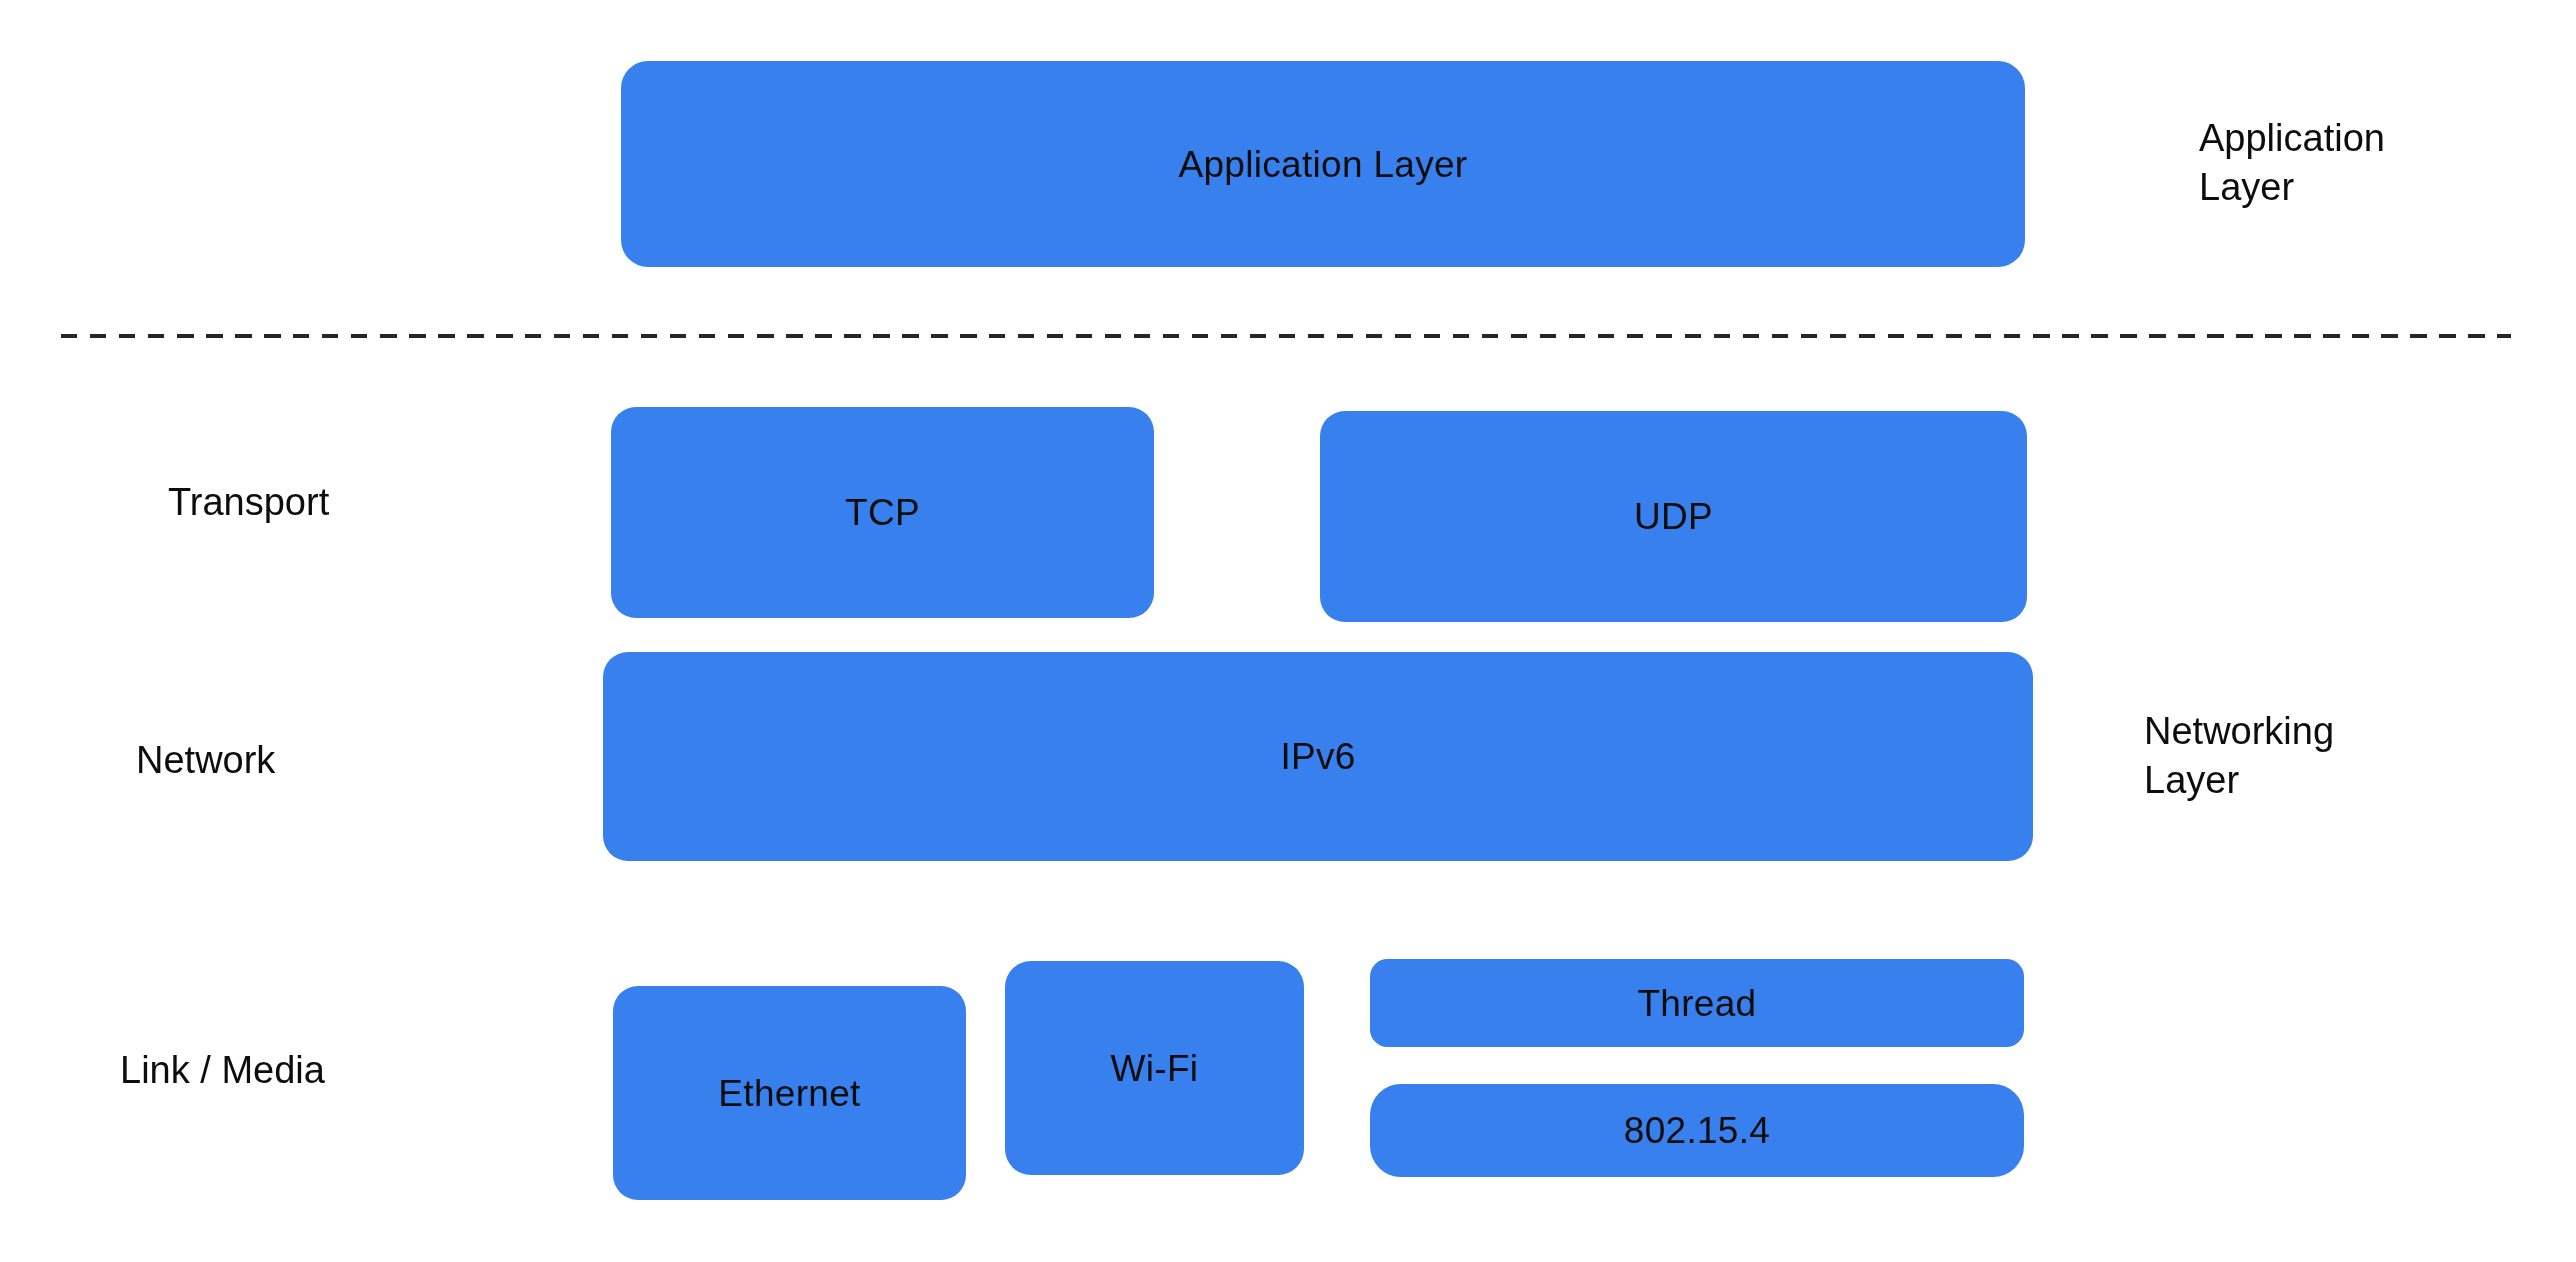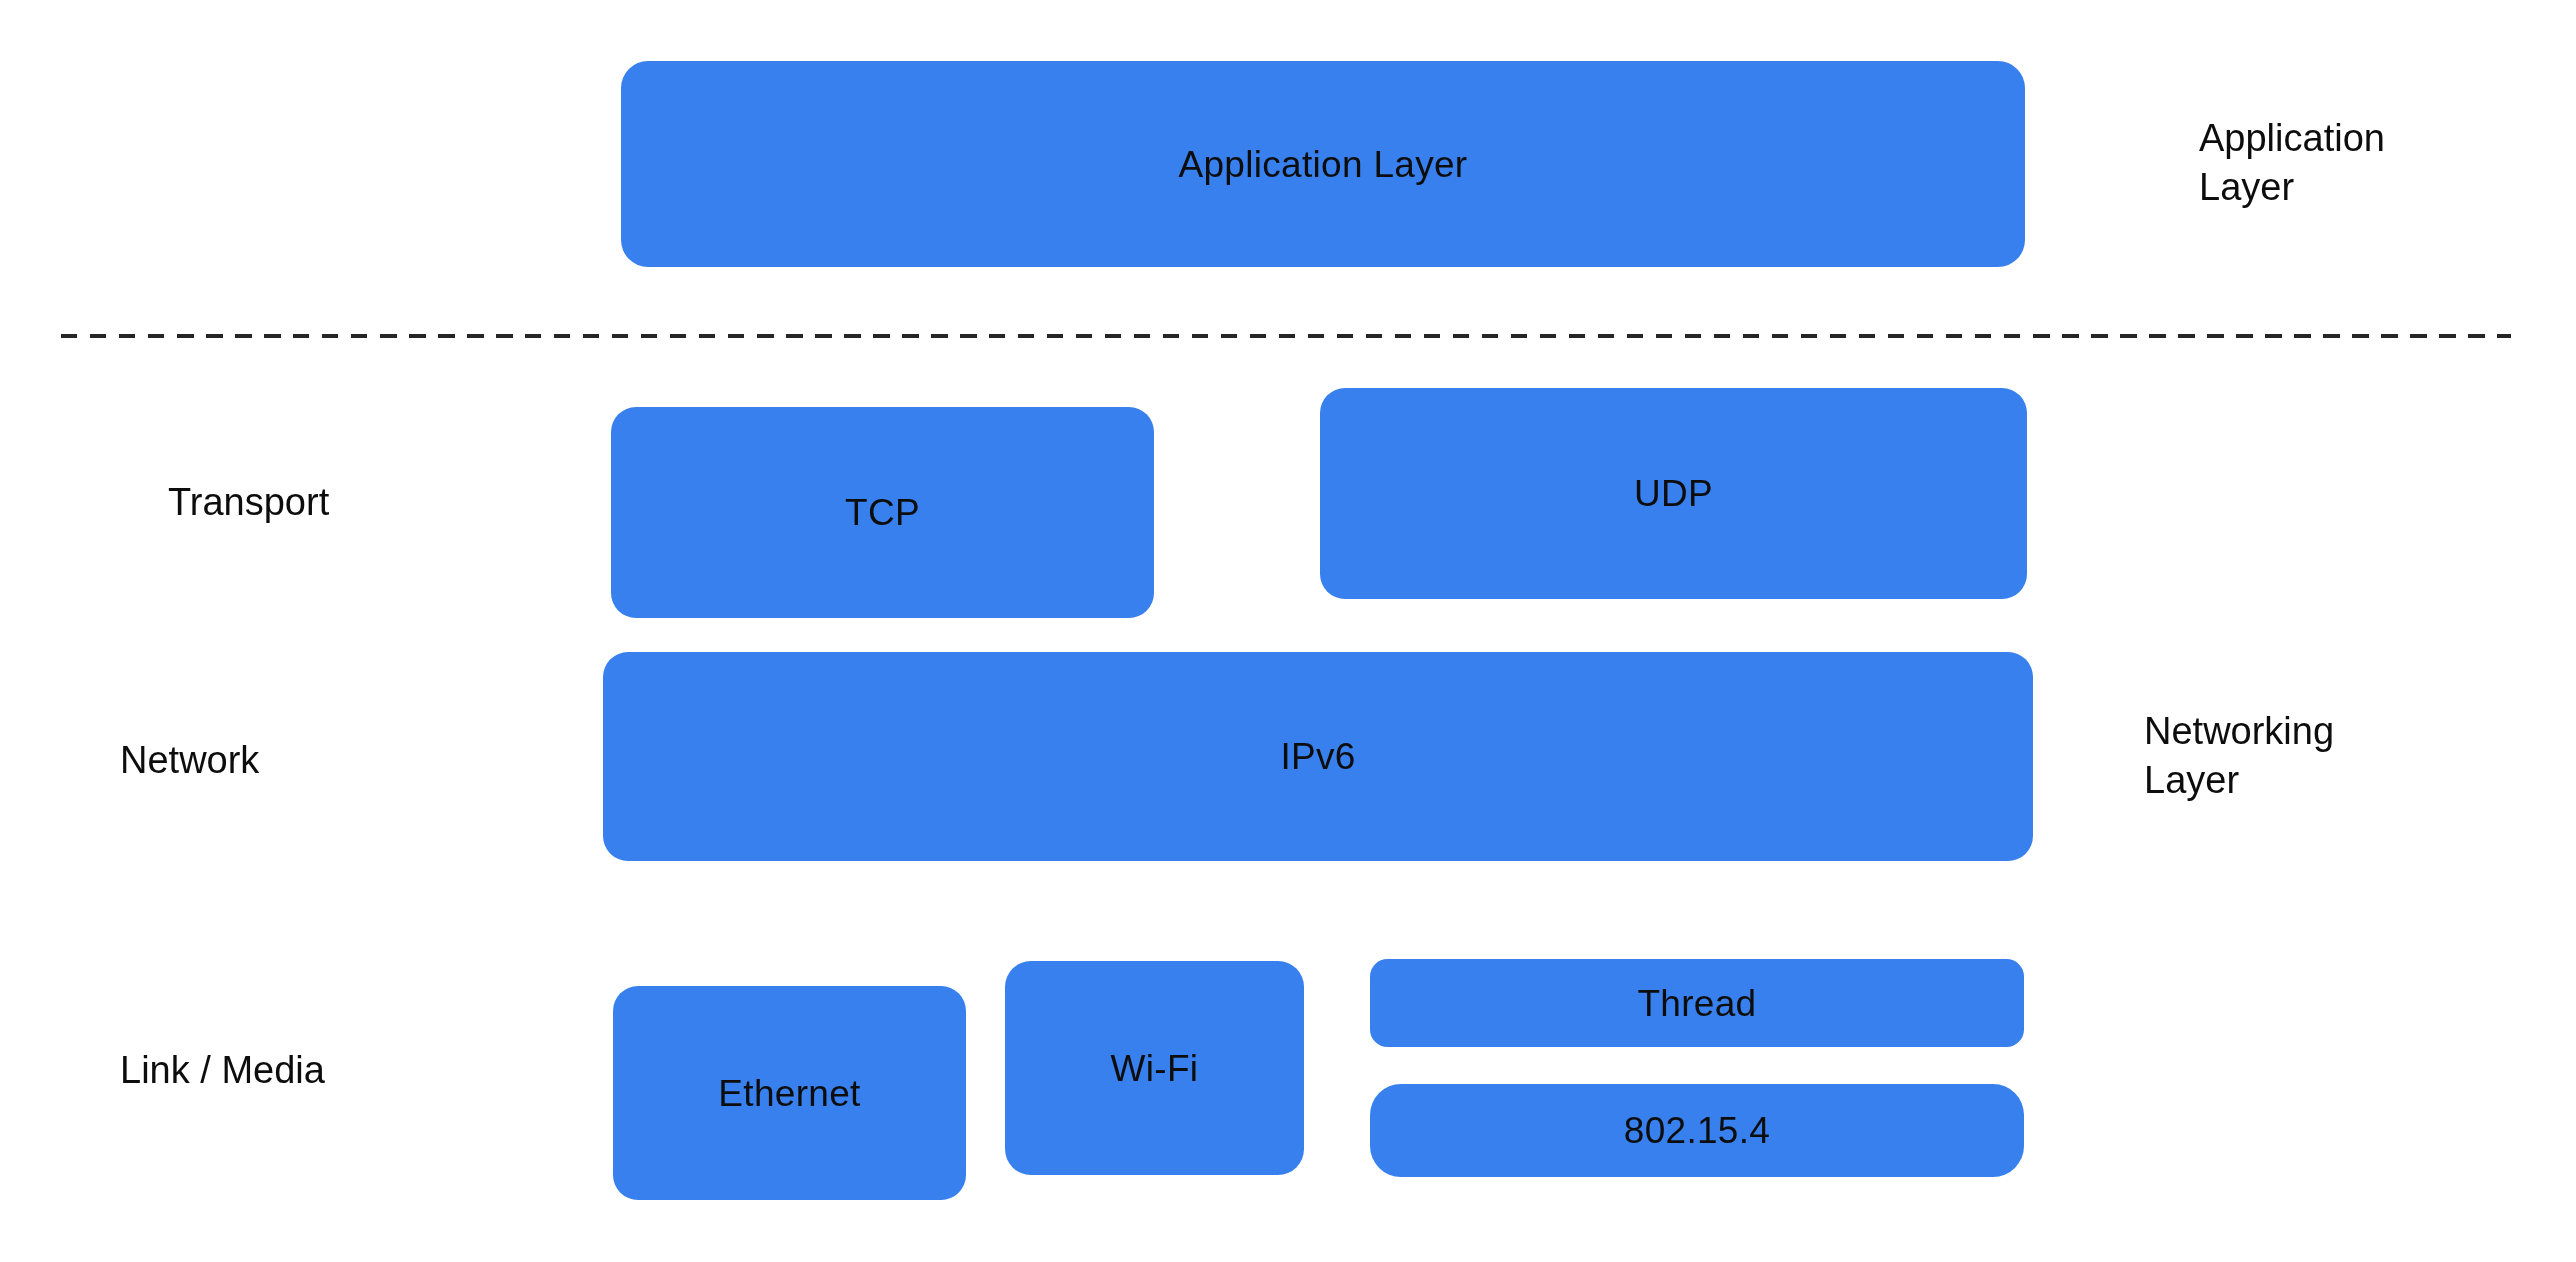--- a/index.html
+++ b/index.html
@@ -32,38 +32,38 @@
     font-size: 37px;
     font-weight: 400;
     letter-spacing: 0.3px;
     line-height: 1;
     white-space: nowrap;
   }
 
   
   #box-application { left: 621px; top: 61px;  width: 1404px; height: 206px; border-radius: 27px; }
   #box-tcp         { left: 611px; top: 407px;  width: 543px; height: 211px; }
-  #box-udp         { left: 1320px; top: 388px;  width: 707px; height: 211px; }
+  #box-udp         { left: 1320px; top: 411px;  width: 707px; height: 211px; }
   #box-ipv6        { left: 603px; top: 652px; width: 1430px; height: 209px; }
   #box-ethernet    { left: 613px; top: 986px; width: 353px;  height: 214px; }
   #box-wifi        { left: 1005px; top: 961px; width: 299px;  height: 214px; border-radius: 26px; }
   #box-thread      { left: 1370px; top: 959px; width: 654px; height: 88px; border-radius: 17.5px; }
   #box-802154      { left: 1370px; top: 1084px; width: 654px; height: 93px; border-radius: 31px; }
 
   
   .row-label {
     position: absolute;
     color: #0d0d0d;
     font-size: 38px;
     font-weight: 400;
     line-height: 1;
     white-space: nowrap;
   }
   #label-transport  { left: 120px; top: 483px; margin-left: 48px;  }
-  #label-network    { left: 120px; top: 741px; text-align: right; }
+  #label-network    { left: 136px; top: 741px; text-align: right; }
   #label-linkmedia  { left: 120px; top: 1051px; }
 
   
   .group-label {
     position: absolute;
     color: #0d0d0d;
     font-size: 38px;
     font-weight: 400;
     line-height: 1.28;
     white-space: pre-line;

